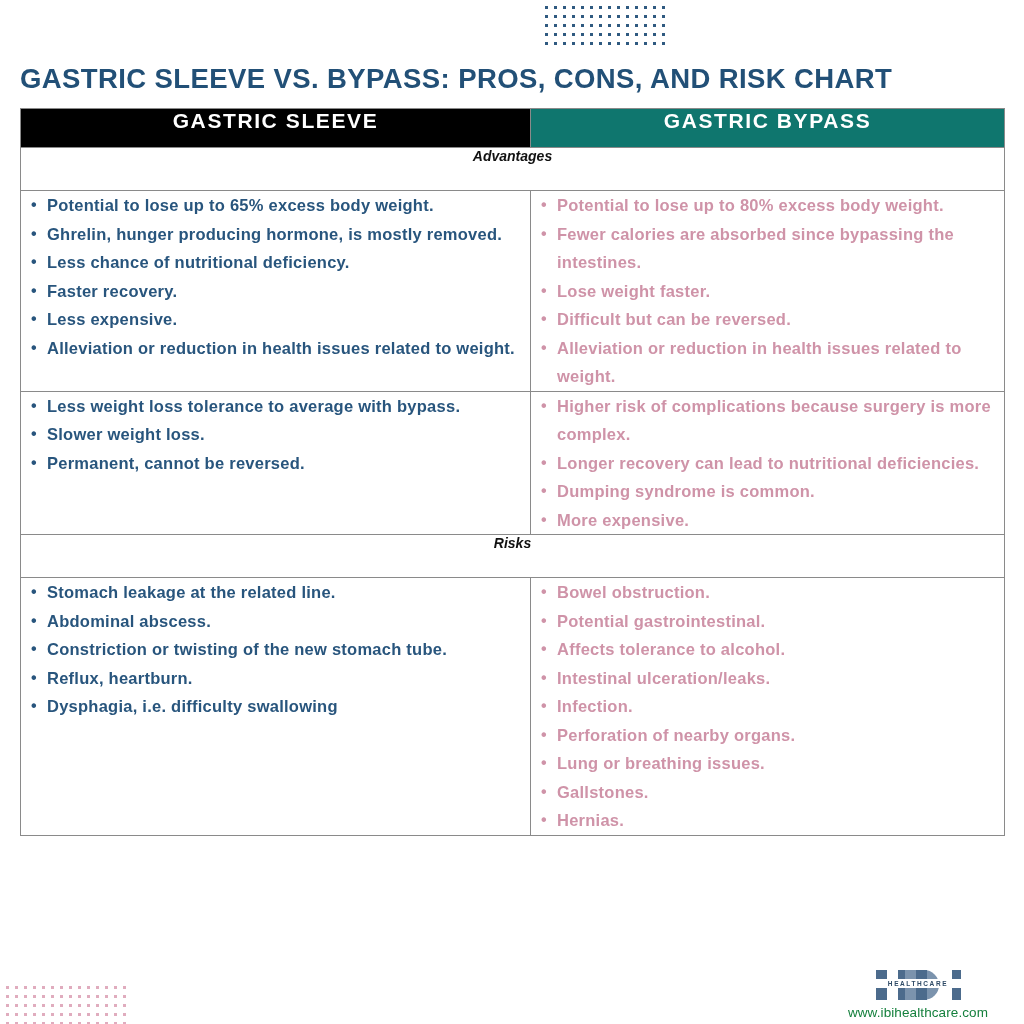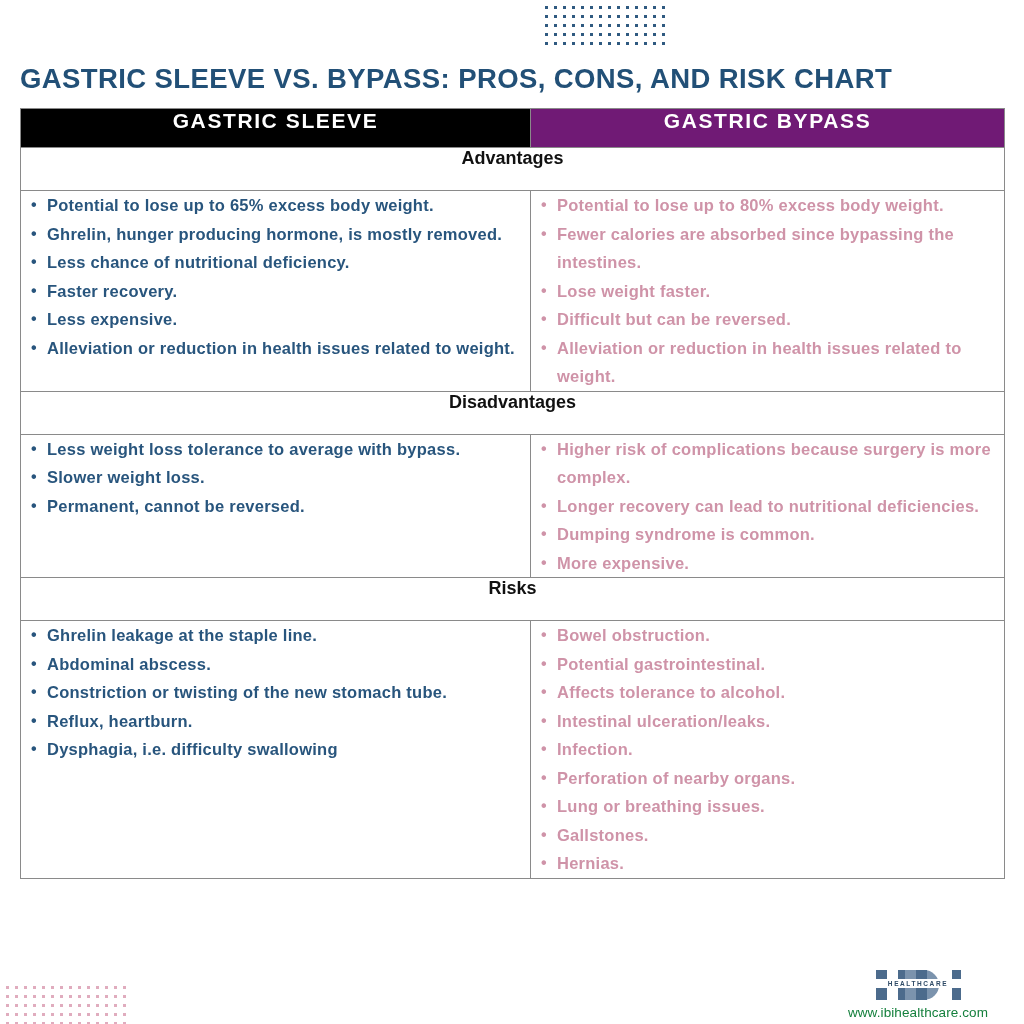--- a/index.html
+++ b/index.html
@@ -71,30 +71,31 @@
   .col-head {
     height: 38px;
     text-align: center;
     vertical-align: middle;
     font-size: 21px;
     font-weight: bold;
     letter-spacing: 1.6px;
     color: #ffffff;
   }
   .col-head.sleeve { background: #000000; }
-  .col-head.bypass { background: #701a75; }
+  .col-head.bypass { background: #0f766e; }
 
   .section-head {
     height: 42px;
     text-align: center;
     vertical-align: middle;
-    font-size: 18px;
+    font-size: 14px;
     font-weight: bold;
     color: #111111;
     background: #ffffff;
+    font-style: italic;
   }
 
   .cell {
     padding: 10px 14px 14px 10px;
   }
   .cell.sleeve-cell { vertical-align: middle; }
   .cell.bypass-cell { vertical-align: top; padding-top: 14px; }
 
   ul.bullets {
     margin: 0;
@@ -222,23 +223,20 @@
           <li>Potential to lose up to 80% excess body weight.</li>
           <li>Fewer calories are absorbed since bypassing the intestines.</li>
           <li>Lose weight faster.</li>
           <li>Difficult but can be reversed.</li>
           <li>Alleviation or reduction in health issues related to weight.</li>
         </ul>
       </td>
     </tr>
 
     <tr>
-      <td class="section-head" colspan="2">Disadvantages</td>
-    </tr>
-    <tr>
       <td class="cell sleeve-cell">
         <ul class="bullets sleeve-list">
           <li>Less weight loss tolerance to average with bypass.</li>
           <li>Slower weight loss.</li>
           <li>Permanent, cannot be reversed.</li>
         </ul>
       </td>
       <td class="cell bypass-cell">
         <ul class="bullets bypass-list">
           <li>Higher risk of complications because surgery is more complex.</li>
@@ -248,21 +246,21 @@
         </ul>
       </td>
     </tr>
 
     <tr>
       <td class="section-head" colspan="2">Risks</td>
     </tr>
     <tr>
       <td class="cell sleeve-cell">
         <ul class="bullets sleeve-list">
-          <li>Ghrelin leakage at the staple line.</li>
+          <li>Stomach leakage at the related line.</li>
           <li>Abdominal abscess.</li>
           <li>Constriction or twisting of the new stomach tube.</li>
           <li>Reflux, heartburn.</li>
           <li>Dysphagia, i.e. difficulty swallowing</li>
         </ul>
       </td>
       <td class="cell bypass-cell">
         <ul class="bullets bypass-list">
           <li>Bowel obstruction.</li>
           <li>Potential gastrointestinal.</li>

